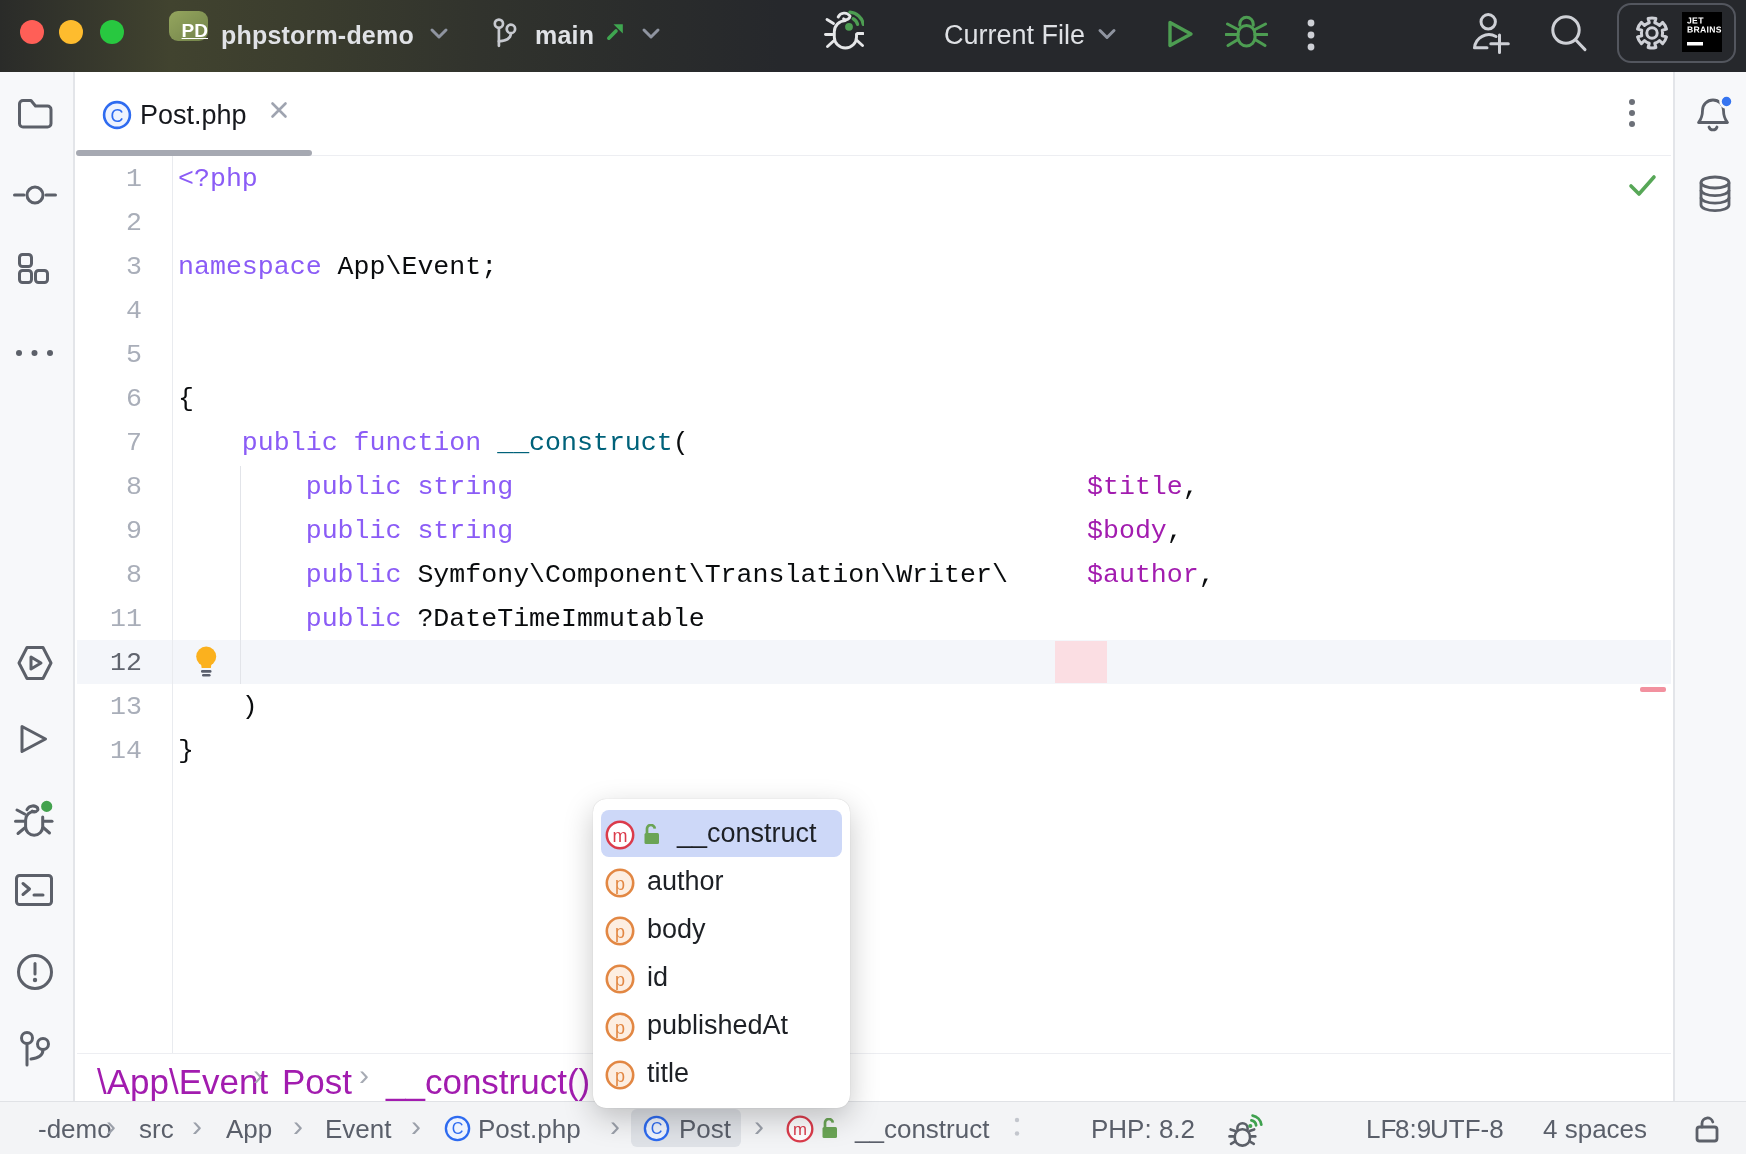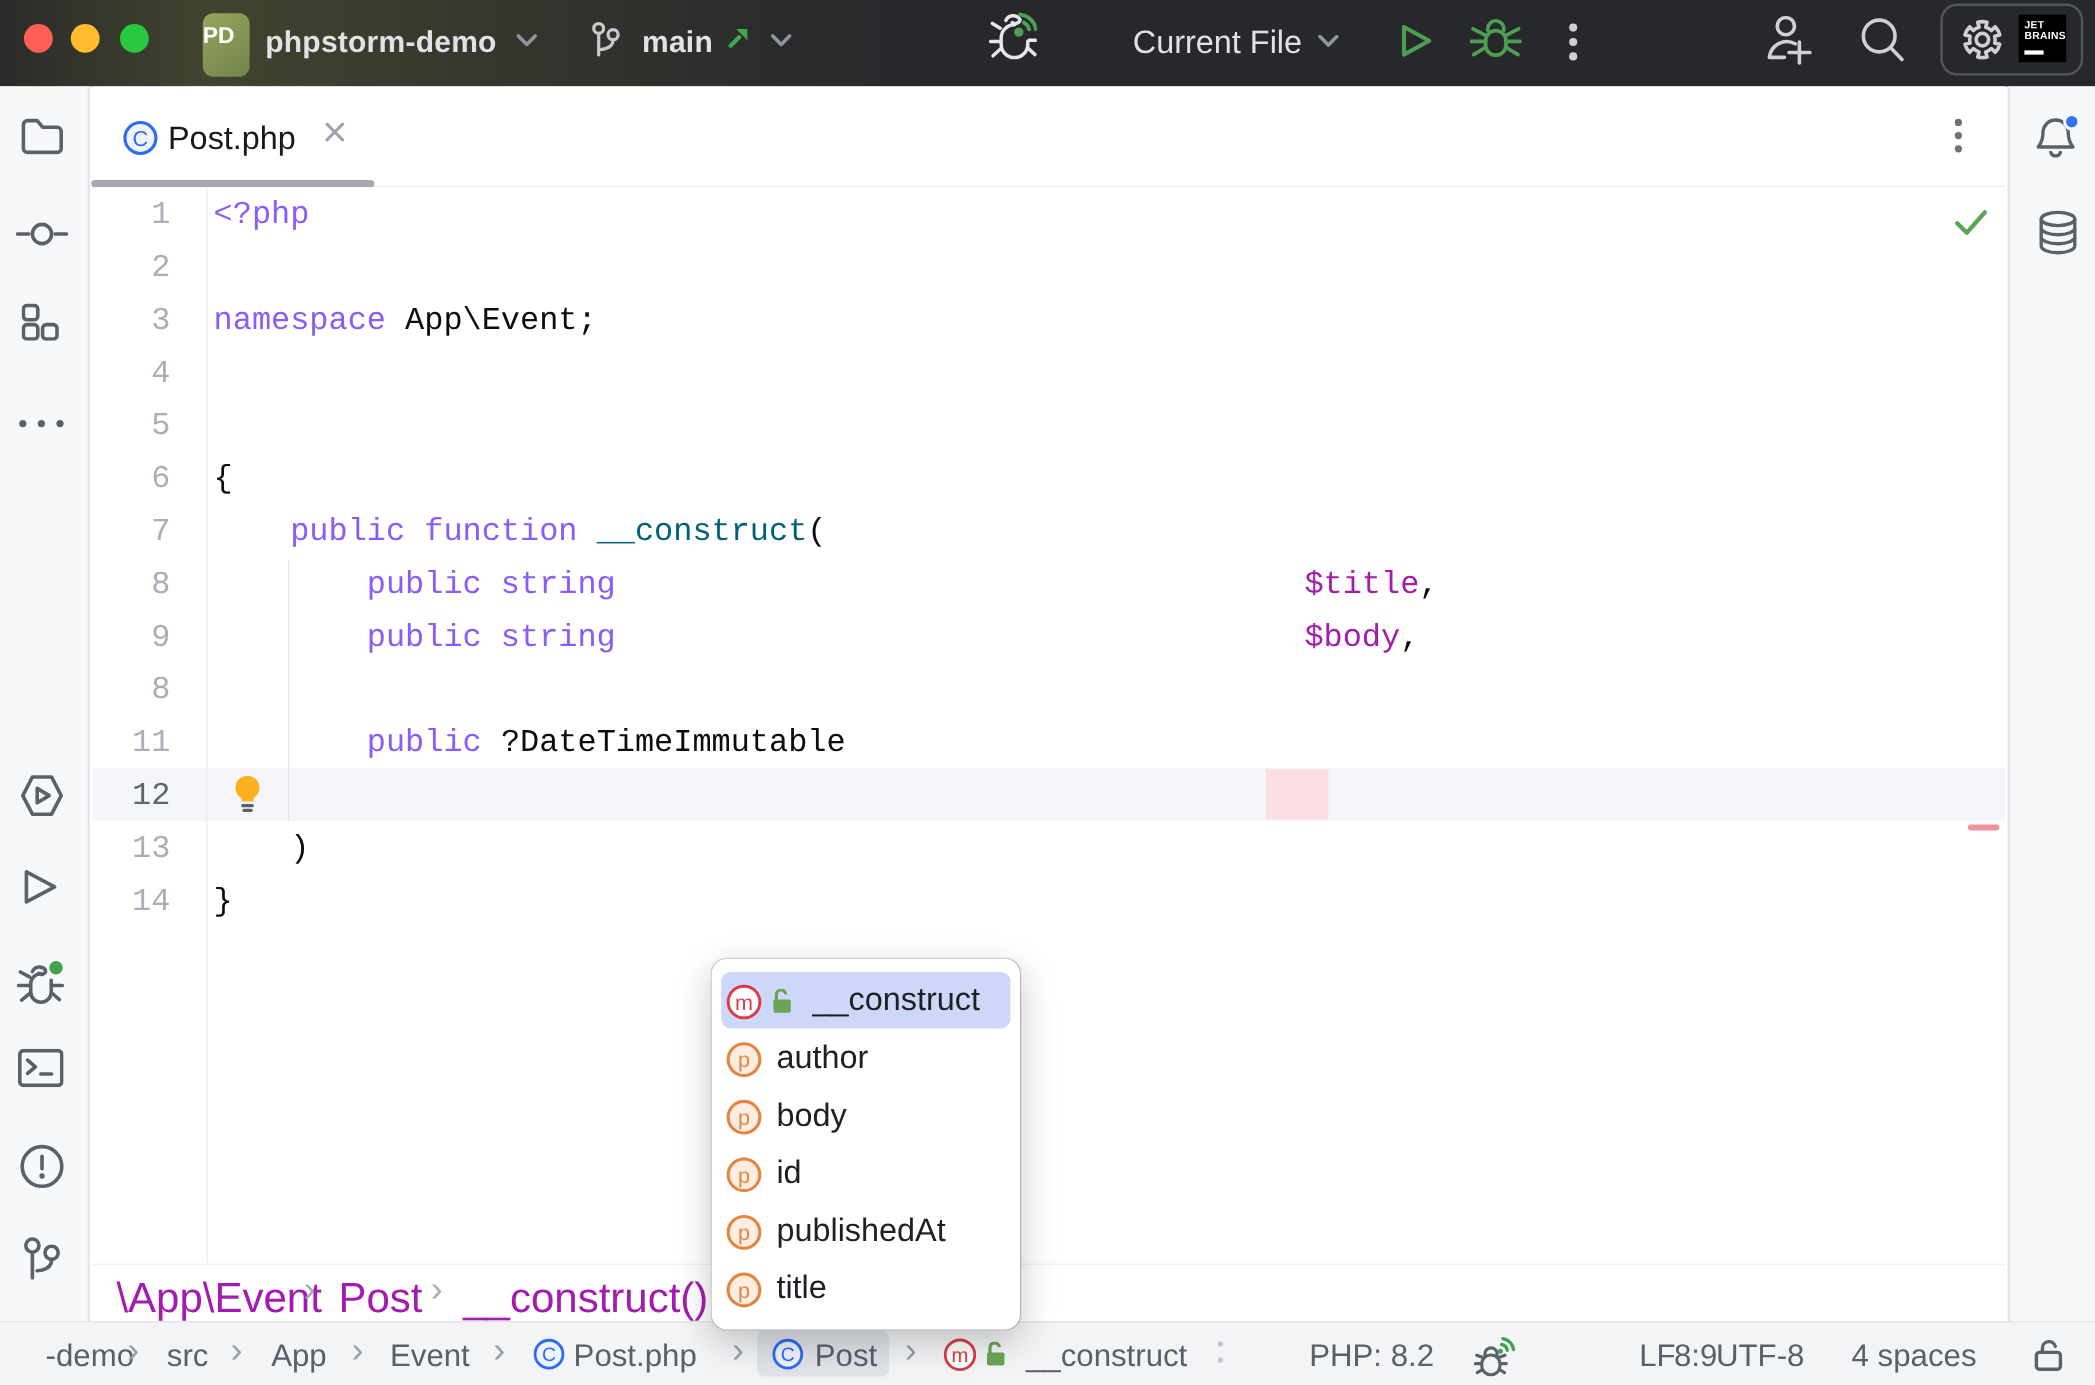--- a/index.html
+++ b/index.html
@@ -5,23 +5,23 @@
 * { margin:0; padding:0; box-sizing:border-box; }
 html,body { width:1746px; height:1154px; overflow:hidden; background:#fff; -webkit-font-smoothing:antialiased;
   font-family:"Liberation Sans", sans-serif; }
 #stage { position:relative; width:1746px; height:1154px; filter:opacity(0.999); }
 .abs { position:absolute; }
 
 
 #titlebar { filter:opacity(0.999); position:absolute; left:0; top:0; width:1746px; height:72px;
   background:linear-gradient(90deg,#2a2b29 0px,#41432f 170px,#3b3d2e 300px,#31332d 480px,#2a2c2c 650px,#26282c 780px,#26282c 100%); }
 .tl { position:absolute; top:20px; width:24px; height:24px; border-radius:50%; }
-#pdbadge { position:absolute; left:169px; top:11px; width:39px; height:53px; border-radius:9px;
+#pdbadge { position:absolute; left:169px; top:11px; width:39px; height:30px; border-radius:9px;
   background:linear-gradient(145deg,#95a65e,#72834a); color:#fff; font-weight:700; font-size:19px;
-  text-align:left; line-height:39px; letter-spacing:0px;}
+  text-align:right; line-height:39px; letter-spacing:0px;text-decoration:underline;}
 .tbtext { position:absolute; color:#e0e2e6; font-size:25px; font-weight:700; letter-spacing:0.2px; top:21px; }
 .tbtext2 { position:absolute; color:#dfe1e5; font-size:27px; font-weight:400; top:20px; }
 
 
 #leftbar { filter:opacity(0.999); position:absolute; left:0; top:72px; width:75px; height:1029px;
   background:#f7f8fa; border-right:2px solid #e3e5e9; }
 #rightbar { filter:opacity(0.999); position:absolute; left:1673px; top:72px; width:73px; height:1029px;
   background:#f7f8fa; border-left:2px solid #e3e5e9; }
 
 
@@ -299,20 +299,21 @@
     <div class="lnum" style="top:485px; color:#60646e;">12</div>
     <div class="lnum" style="top:529px;">13</div>
     <div class="lnum" style="top:573px;">14</div>
 
     <div class="cline" style="top:1px;"><span class="kw">&lt;?php</span></div>
     <div class="cline" style="top:89px;"><span class="kw">namespace</span> App\Event;</div>
     <div class="cline" style="top:221px;">{</div>
     <div class="cline" style="top:265px;">    <span class="kw">public function</span> <span class="fn">__construct</span>(</div>
     <div class="cline" style="top:309px;">        <span class="kw">public string</span><span class="cp"><span class="vr">$title</span>,</span></div>
     <div class="cline" style="top:353px;">        <span class="kw">public string</span><span class="cp"><span class="vr">$body</span>,</span></div>
+    <div class="cline" style="top:397px;">        <span class="kw">public</span> Symfony\Component\Translation\Writer\<span class="cp"><span class="vr">$author</span>,</span></div>
     <div class="cline" style="top:441px;">        <span class="kw">public</span> ?DateTimeImmutable</div>
     <div class="cline" style="top:529px;">    )</div>
     <div class="cline" style="top:573px;">}</div>
 
     <svg class="abs" style="left:117px; top:490px;" width="28" height="36" viewBox="0 0 28 36">
       <circle cx="12.2" cy="10.5" r="10" fill="#fbb11e"></circle>
       <path d="M6.6 14 H17.9 L16.9 22 H7.6 Z" fill="#fbb11e"></path>
       <rect x="7" y="24" width="10.5" height="2.7" rx="1.3" fill="#5a5f6d"></rect>
       <rect x="8" y="27.9" width="8.6" height="2.7" rx="1.3" fill="#5a5f6d"></rect>
     </svg>

